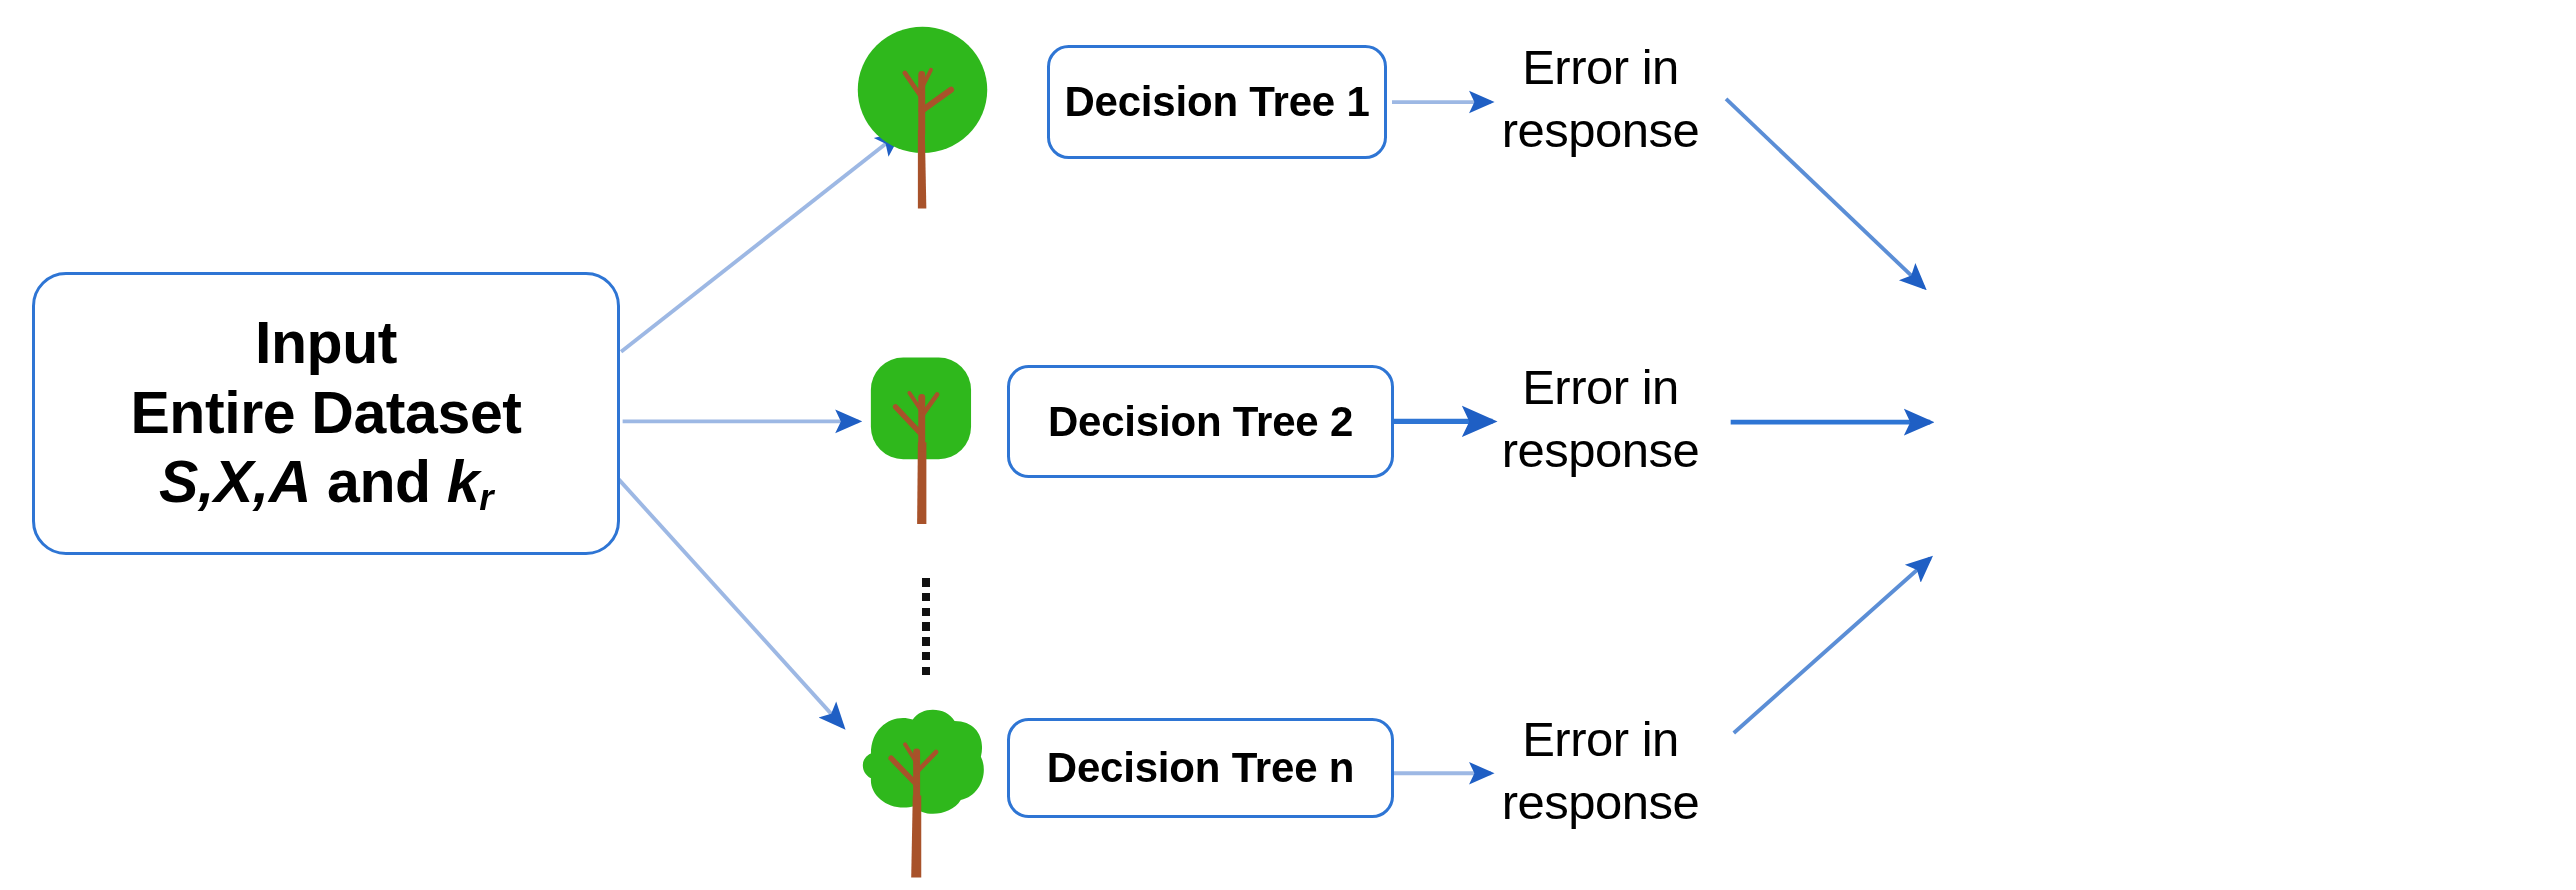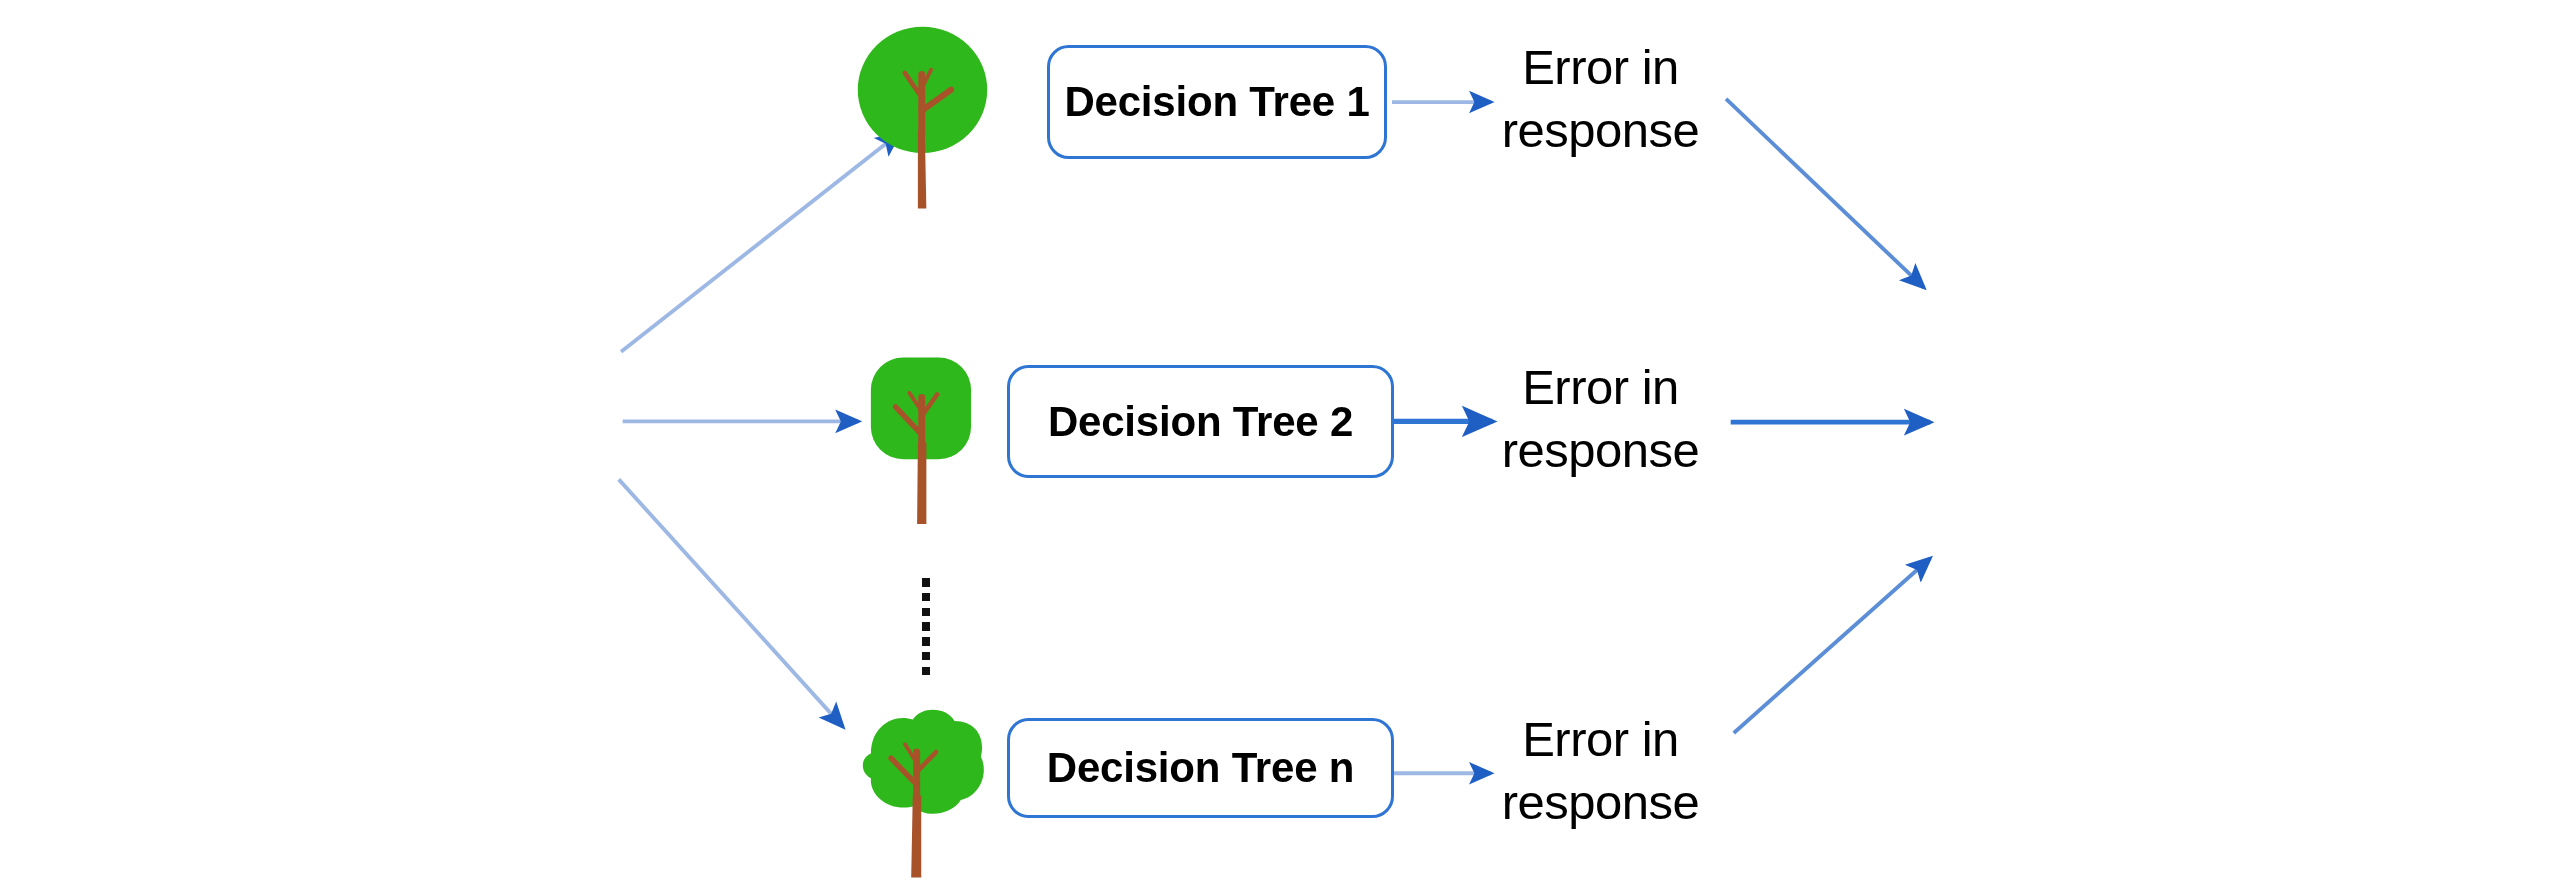--- a/index.html
+++ b/index.html
@@ -121,20 +121,27 @@
 
     <line x1="1800" y1="1000" x2="1928" y2="1000" stroke="#9db8e4" stroke-width="5" marker-end="url(#ahStrong)"></line>
 
     <line x1="2232" y1="128" x2="2488" y2="372" stroke="#5b8ed6" stroke-width="5" marker-end="url(#ahLight)"></line>
 
     <line x1="2238" y1="546" x2="2496" y2="546" stroke="#2e75d4" stroke-width="6" marker-end="url(#ahStrong)"></line>
 
     <line x1="2242" y1="948" x2="2496" y2="722" stroke="#5b8ed6" stroke-width="5" marker-end="url(#ahLight)"></line>
   </svg>
 
+  <div class="rbox terminal" style="left:32px; top:272px; width:588px; height:283px;">
+    <span class="box-line">Input</span>
+    <span class="box-line">Entire Dataset</span>
+    <span class="box-line">
+      <em class="ital">S,X,A</em><span> and </span><em class="ital"><span>k</span><sub>r</sub></em>
+    </span>
+  </div>
 
   <div class="tree" style="left:857px; top:14px; width:131px; height:201px;">
     <svg width="131" height="201" viewBox="0 0 170 260" xmlns="http://www.w3.org/2000/svg">
       <ellipse cx="85" cy="98" rx="84" ry="82" fill="#2fb81c"></ellipse>
       <path d="M79 252 L79 150 L88 150 L90 252 Z" fill="#a8522a"></path>
       <path d="M84 155 L84 78" stroke="#a8522a" stroke-width="9" stroke-linecap="round"></path>
       <path d="M84 125 L122 98" stroke="#a8522a" stroke-width="8" stroke-linecap="round"></path>
       <path d="M84 108 L62 76" stroke="#a8522a" stroke-width="6" stroke-linecap="round"></path>
       <path d="M84 96 L96 72" stroke="#a8522a" stroke-width="5" stroke-linecap="round"></path>
     </svg>

